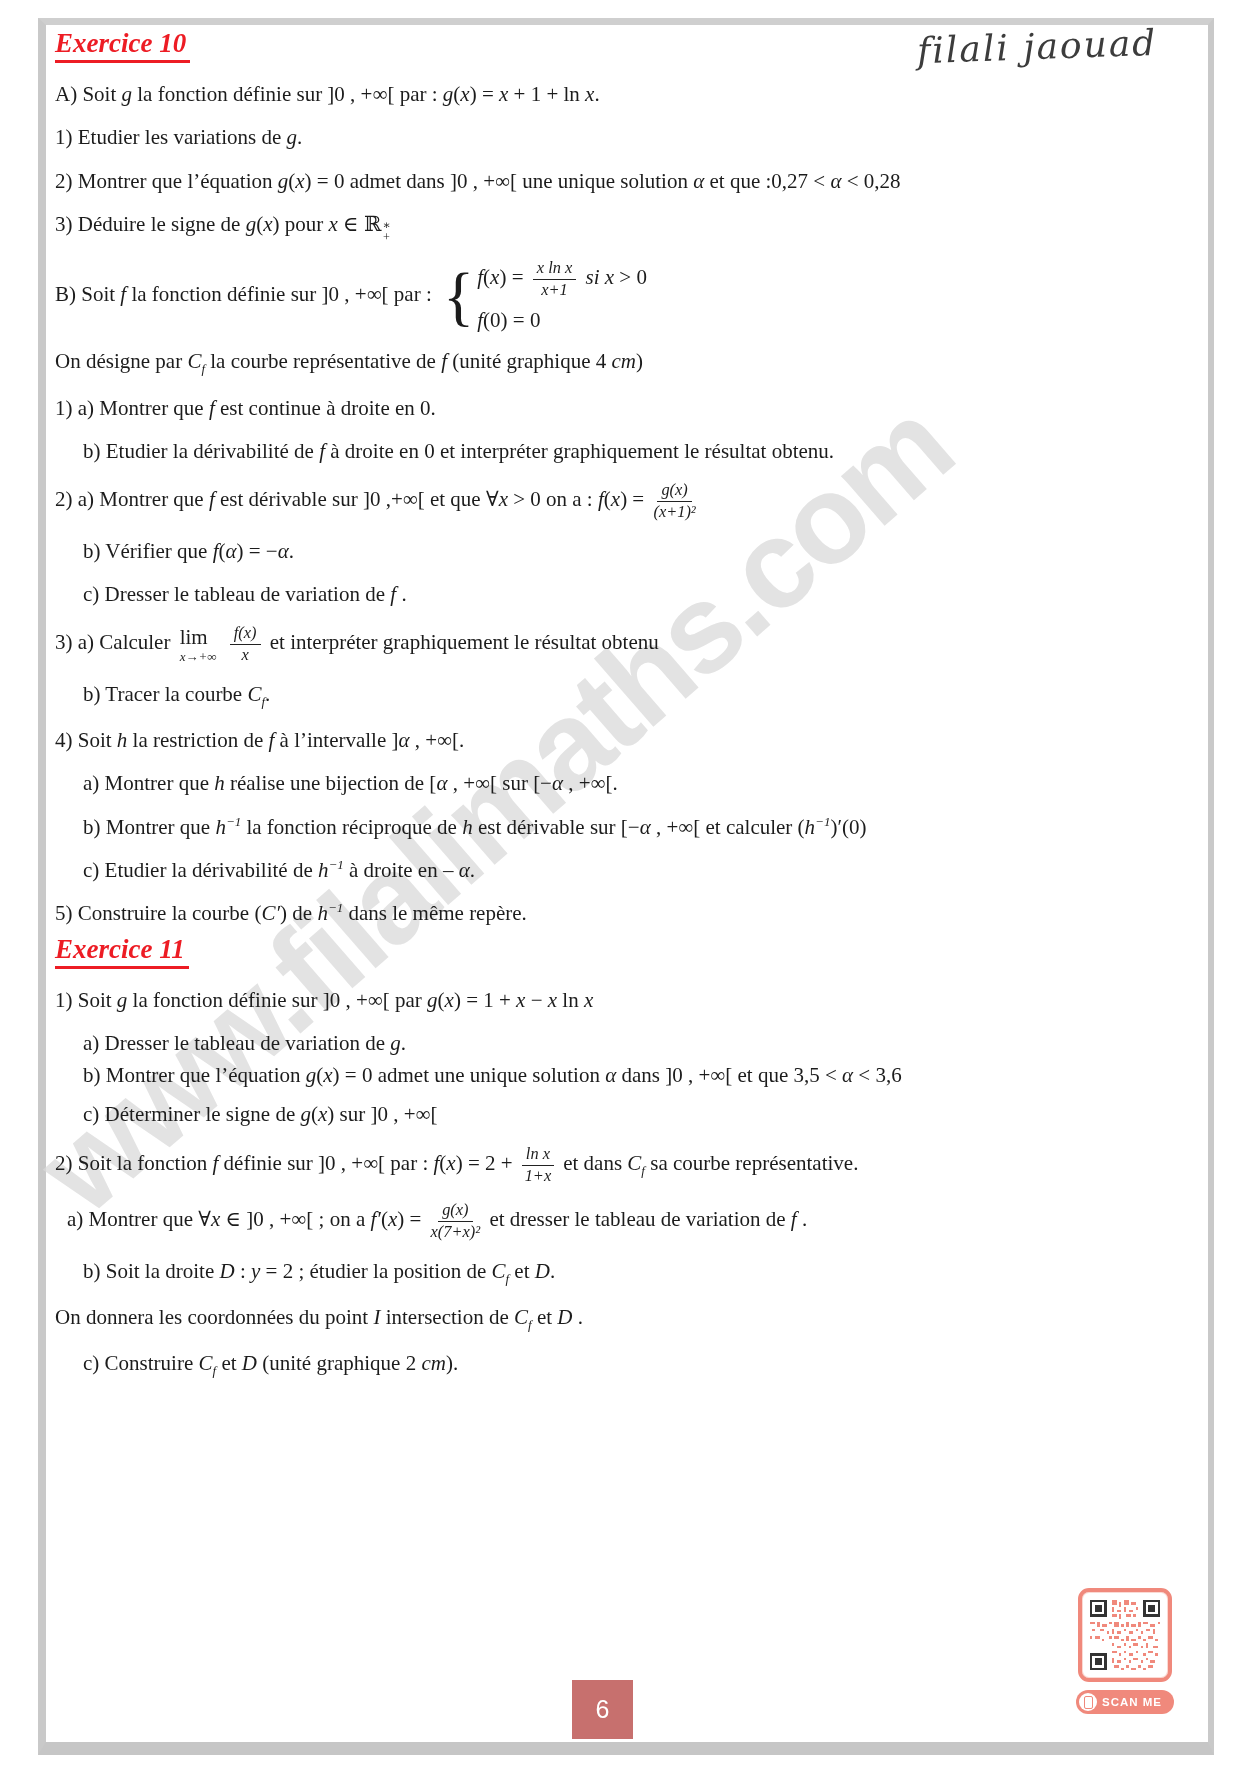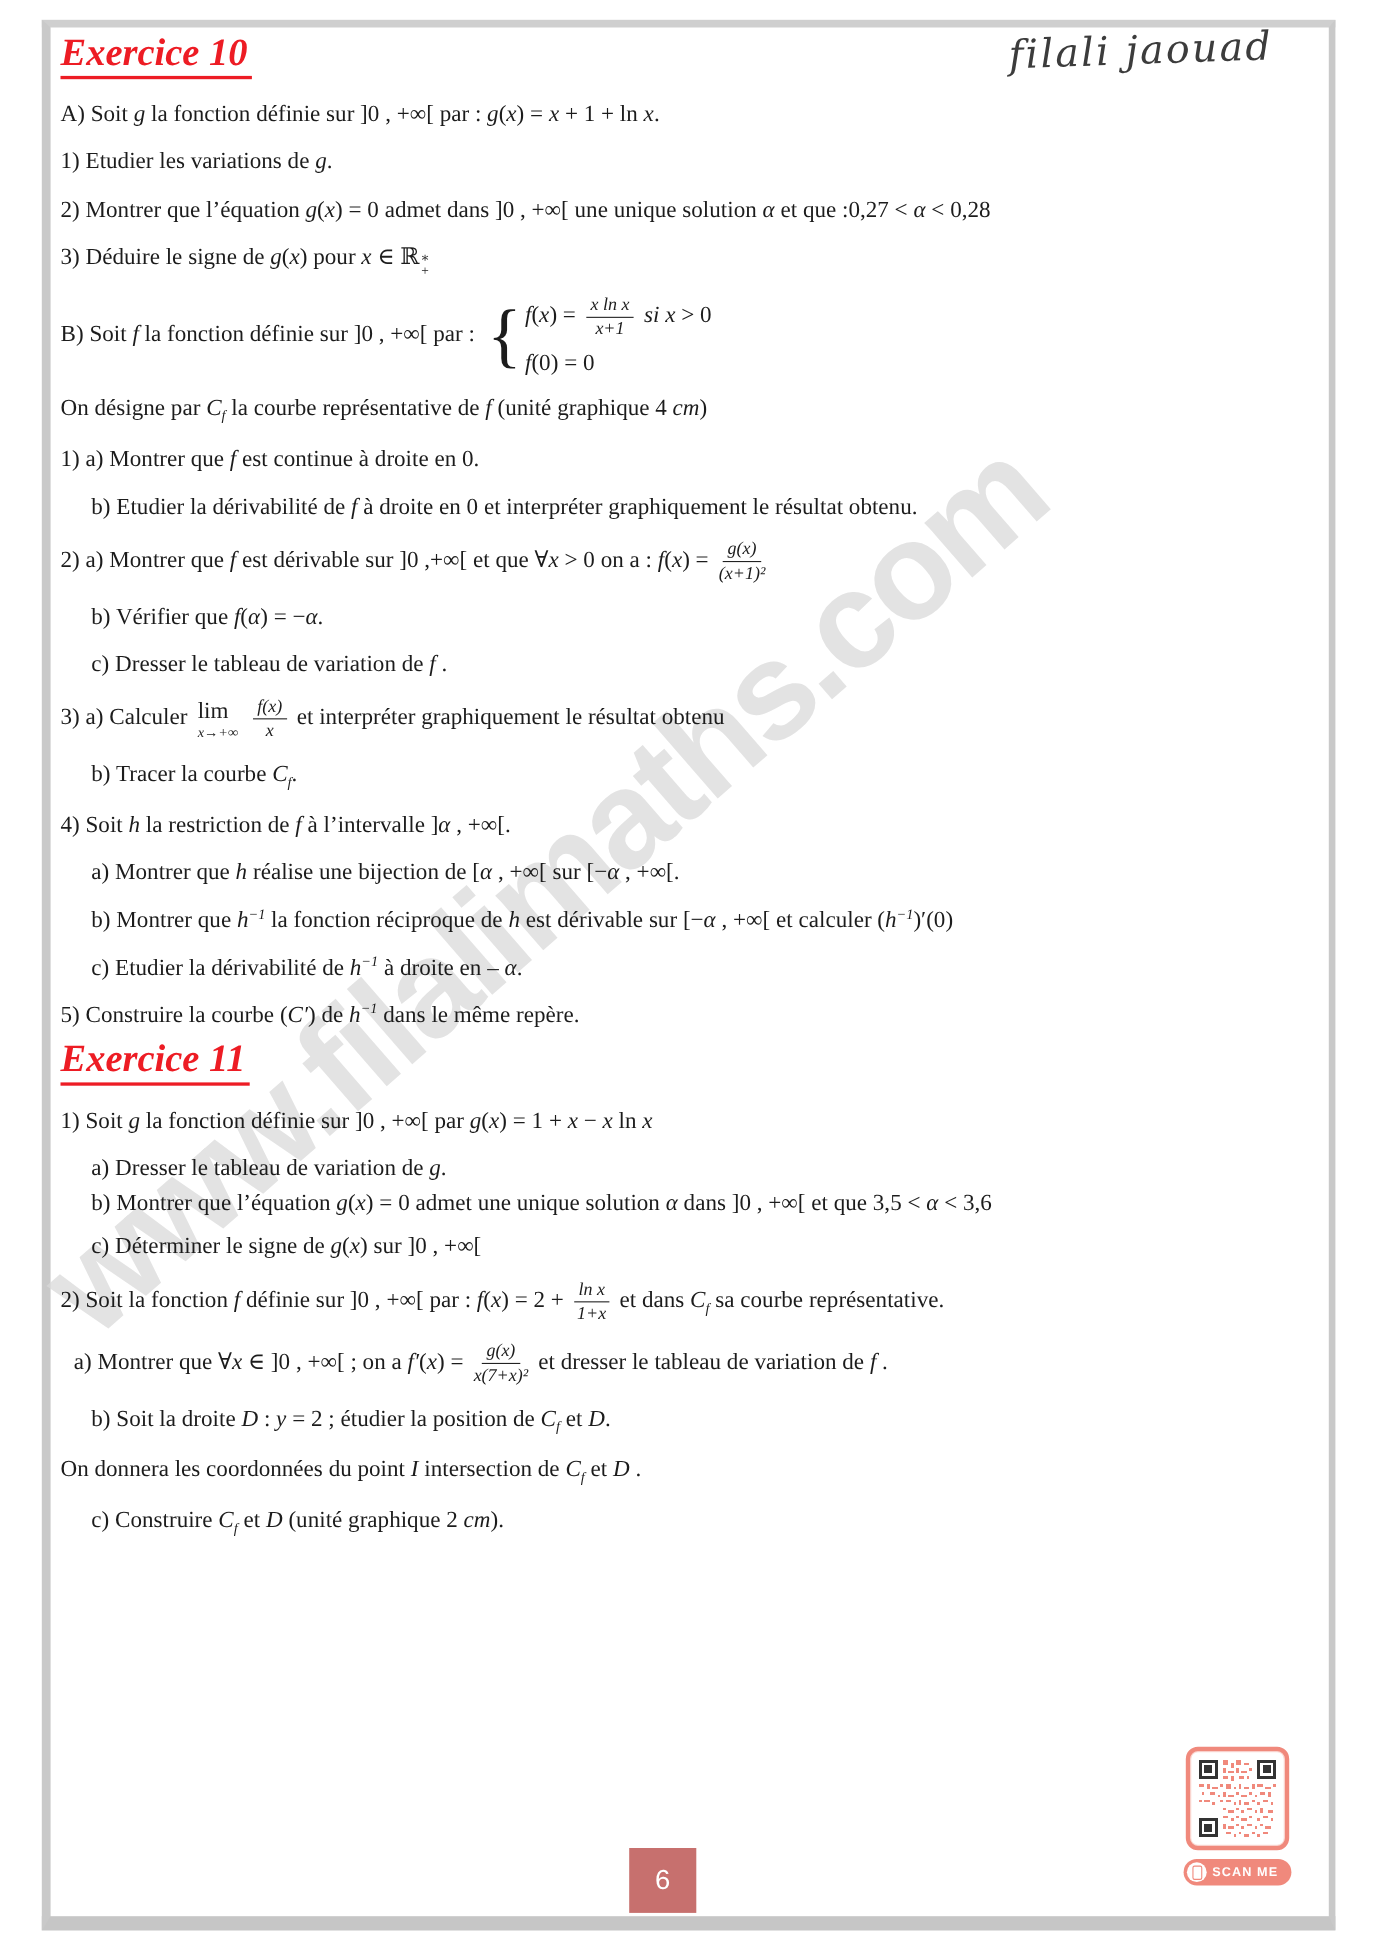--- a/index.html
+++ b/index.html
@@ -25,21 +25,21 @@
   }
   .signature{
     position:absolute;right:92px;top:26px;z-index:2;
     font-style:italic;font-size:36px;color:#3c3c3c;
     font-family:"DejaVu Serif","Liberation Serif",serif;
     transform:rotate(-2deg);letter-spacing:2px;
   }
   .content{position:absolute;left:55px;top:28px;width:1142px;z-index:2;}
   .ex-heading{
     display:inline-block;margin:0 0 18px 0;padding:0 4px 1px 0;
-    font-size:35px;font-weight:bold;font-style:italic;
+    font-size:27px;font-weight:bold;font-style:italic;
     color:#ed1c24;border-bottom:3px solid #ed1c24;
   }
   .line{margin:0 0 16px 0;font-size:21px;line-height:1.3;min-height:26px;}
   .it{font-style:italic;}
   sub,sup{font-size:0.62em;}
   .frac{
     display:inline-flex;flex-direction:column;align-items:center;
     vertical-align:middle;font-size:0.78em;font-style:italic;
     line-height:1.15;margin:0 4px;text-align:center;
   }

